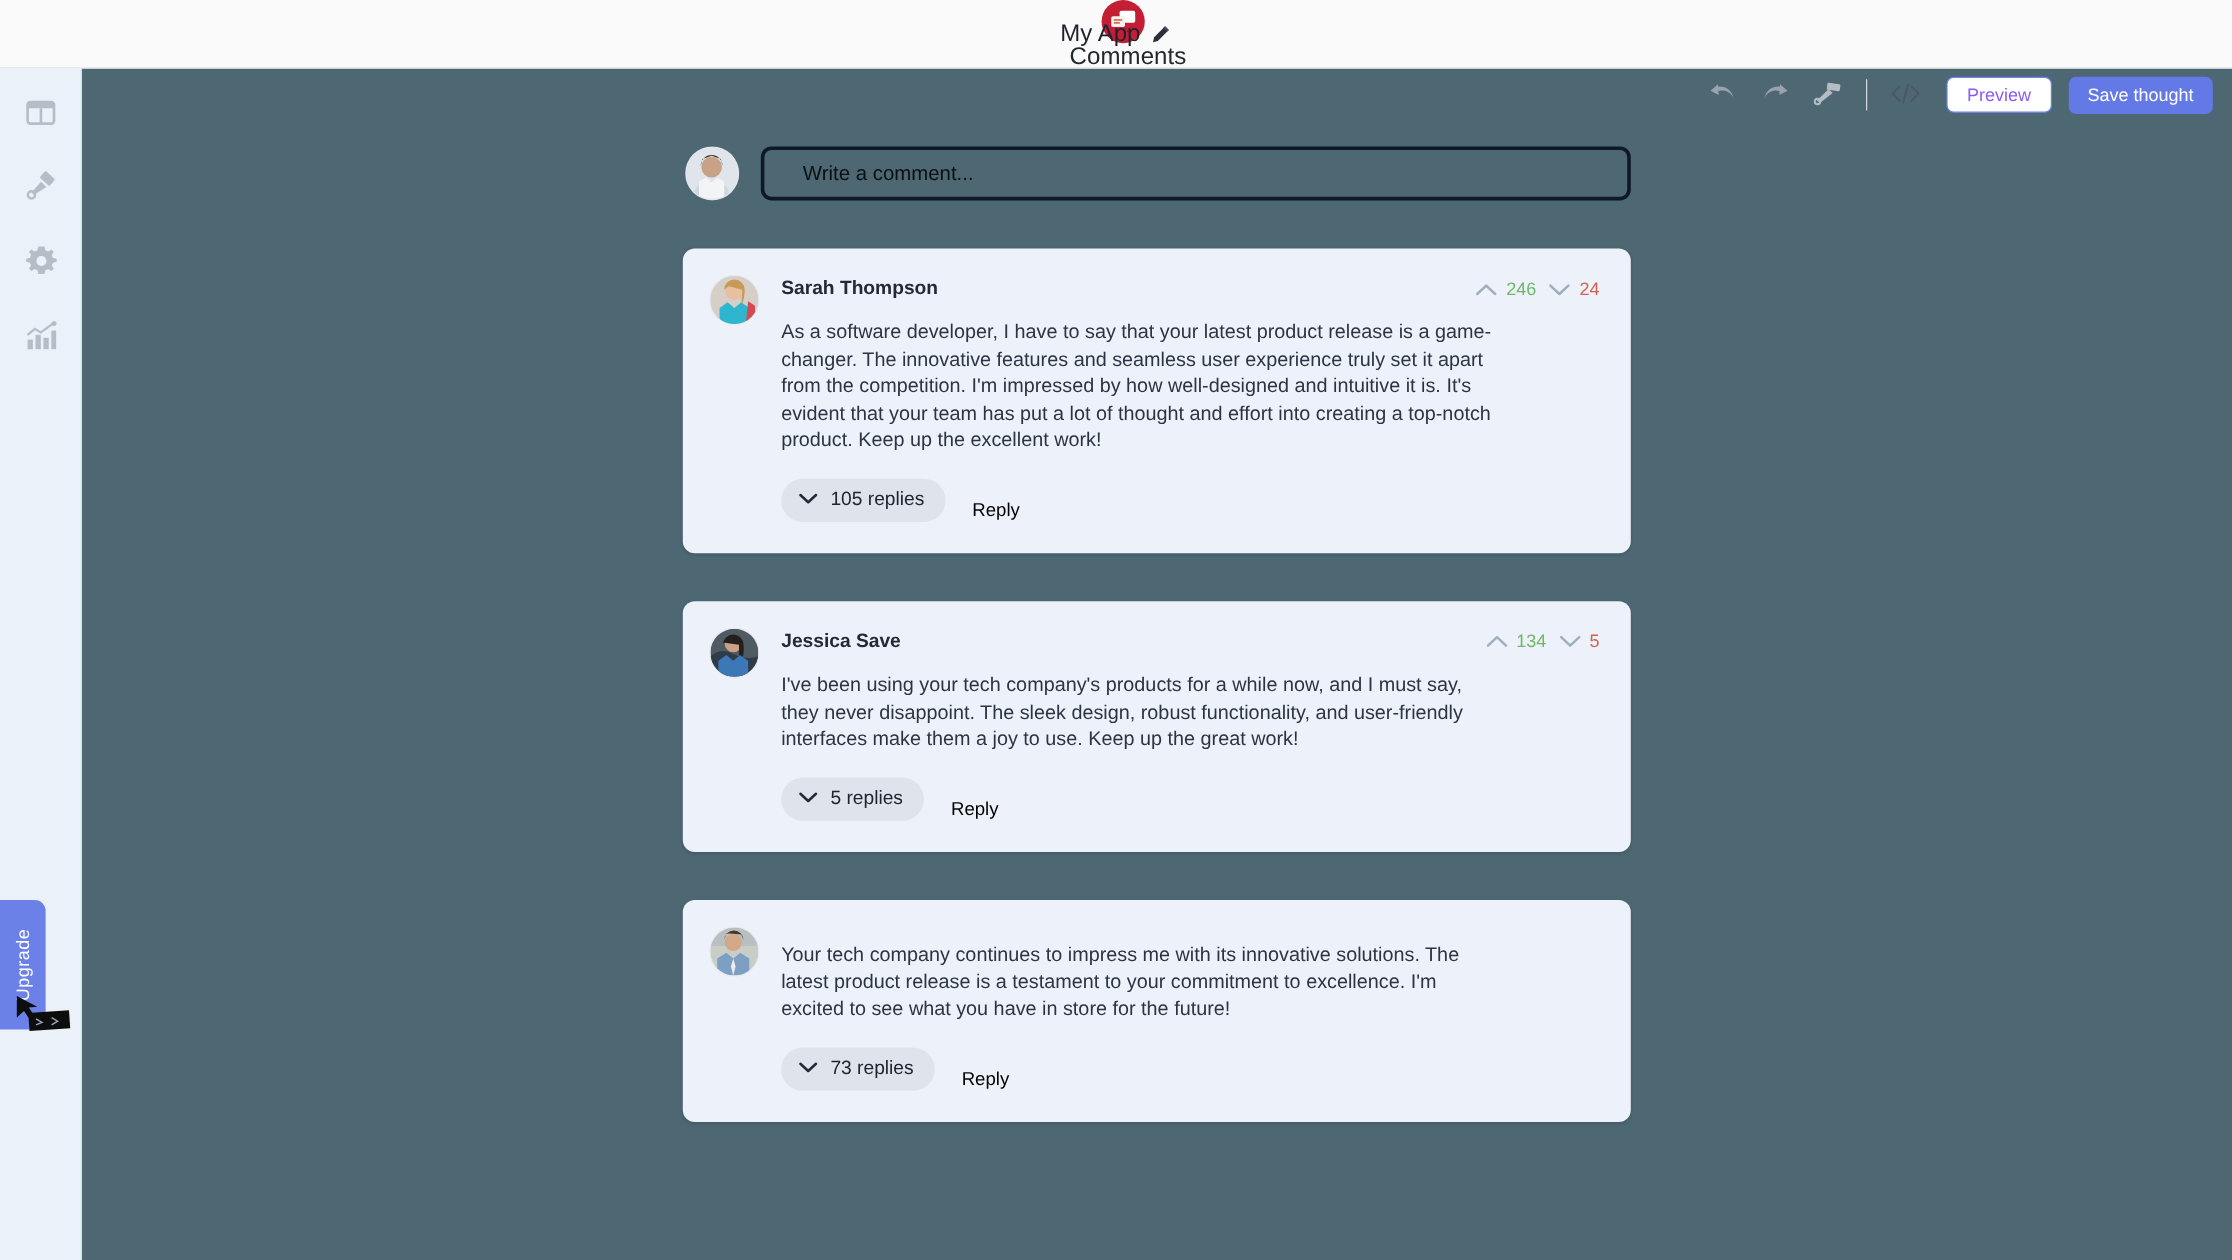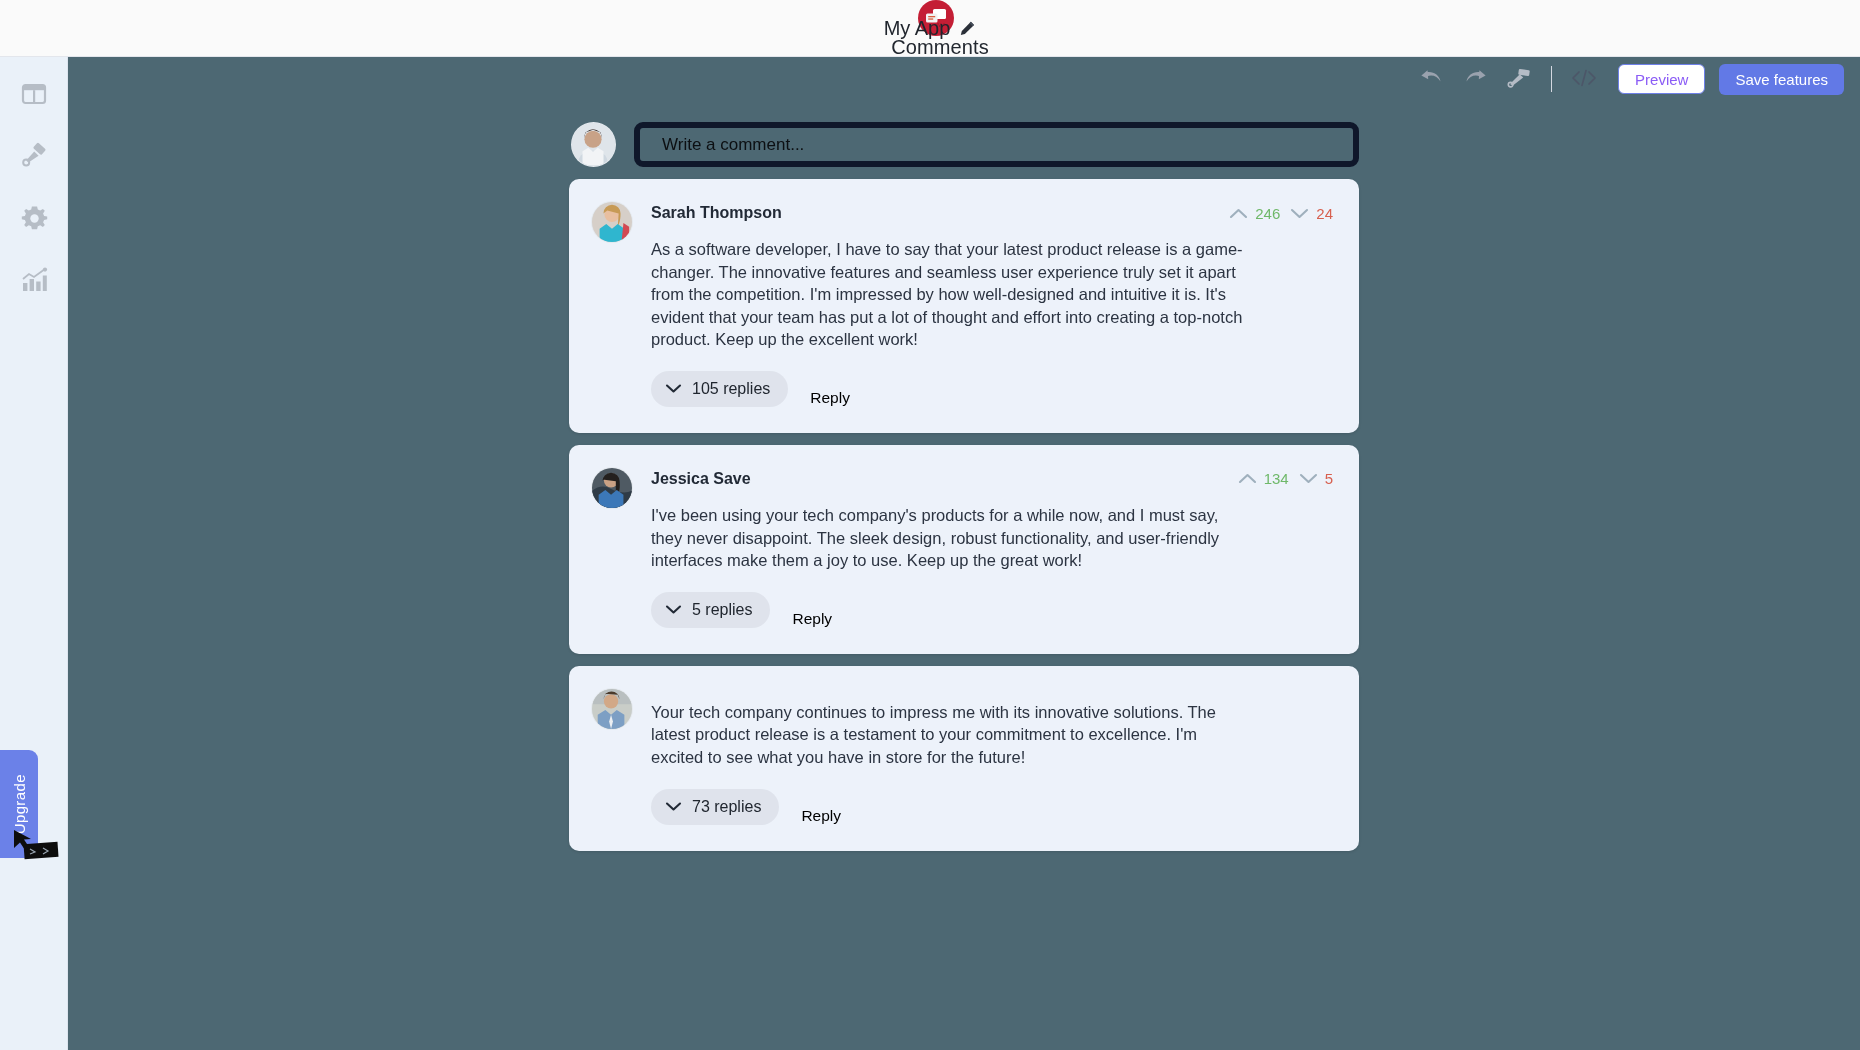--- a/index.html
+++ b/index.html
@@ -124,35 +124,35 @@
     overflow: hidden;
     position: relative;
     border: 1px solid rgba(255,255,255,.35);
   }
   .avatar.av-lg { width: 45px; height: 45px; }
   .avatar.av-sm { width: 42px; height: 42px; }
   .avatar svg { position: absolute; inset: 0; width:100%; height:100%; }
   .composer-input {
     flex: 1 1 auto; height: 45px;
     background: #4d6873;
-    border: 6px solid #0f172a;
+    border: 3px solid #0f172a;
     border-radius: 9px;
     color: #0c0f12;
     font-size: 17px;
     font-family: "Liberation Sans", sans-serif;
-    padding: 0 22px;
+    padding: 0 32px;
     outline: none;
   }
   .composer-input::placeholder { color: #0c0f12; opacity: 1; }
 
   
   .card {
     background: #edf2fa;
     border-radius: 10px;
-    margin-top: 12px;
+    margin-top: 40px;
     padding: 22px 26px 26px 22px;
     box-shadow: 0 1px 3px rgba(0,0,0,.12);
   }
   .card-row { display: flex; gap: 0; }
   .card-body { flex: 1 1 auto; padding-left: 18px; }
   .card-head {
     display: flex; align-items: center; justify-content: space-between;
     height: 24px;
   }
   .author { font-size: 16px; font-weight: bold; color: #222a36; }
@@ -254,21 +254,21 @@
       <span>
         <svg width="28" height="22" viewBox="0 0 28 22">
           <path d="M9 5 L3 11 L9 17" fill="none" stroke="#4c5668" stroke-width="1.7" stroke-linecap="round" stroke-linejoin="round"></path>
           <path d="M19 5 L25 11 L19 17" fill="none" stroke="#4c5668" stroke-width="1.7" stroke-linecap="round" stroke-linejoin="round"></path>
           <path d="M16 3.6 L12 18.4" fill="none" stroke="#4c5668" stroke-width="1.7" stroke-linecap="round"></path>
         </svg>
       </span>
     </button>
 
     <button class="btn-preview">Preview</button>
-    <button class="btn-save">Save features</button>
+    <button class="btn-save">Save thought</button>
   </div>
 </div>
 
 <div class="sidebar">
 
   <div class="side-item">
     <span>
       <svg width="26" height="26" viewBox="0 0 26 26">
         <rect x="2" y="4" width="22" height="18" rx="2.4" fill="none" stroke="#b6bdc6" stroke-width="2.2"></rect>
         <rect x="2" y="4" width="22" height="5.2" fill="#b6bdc6"></rect>

